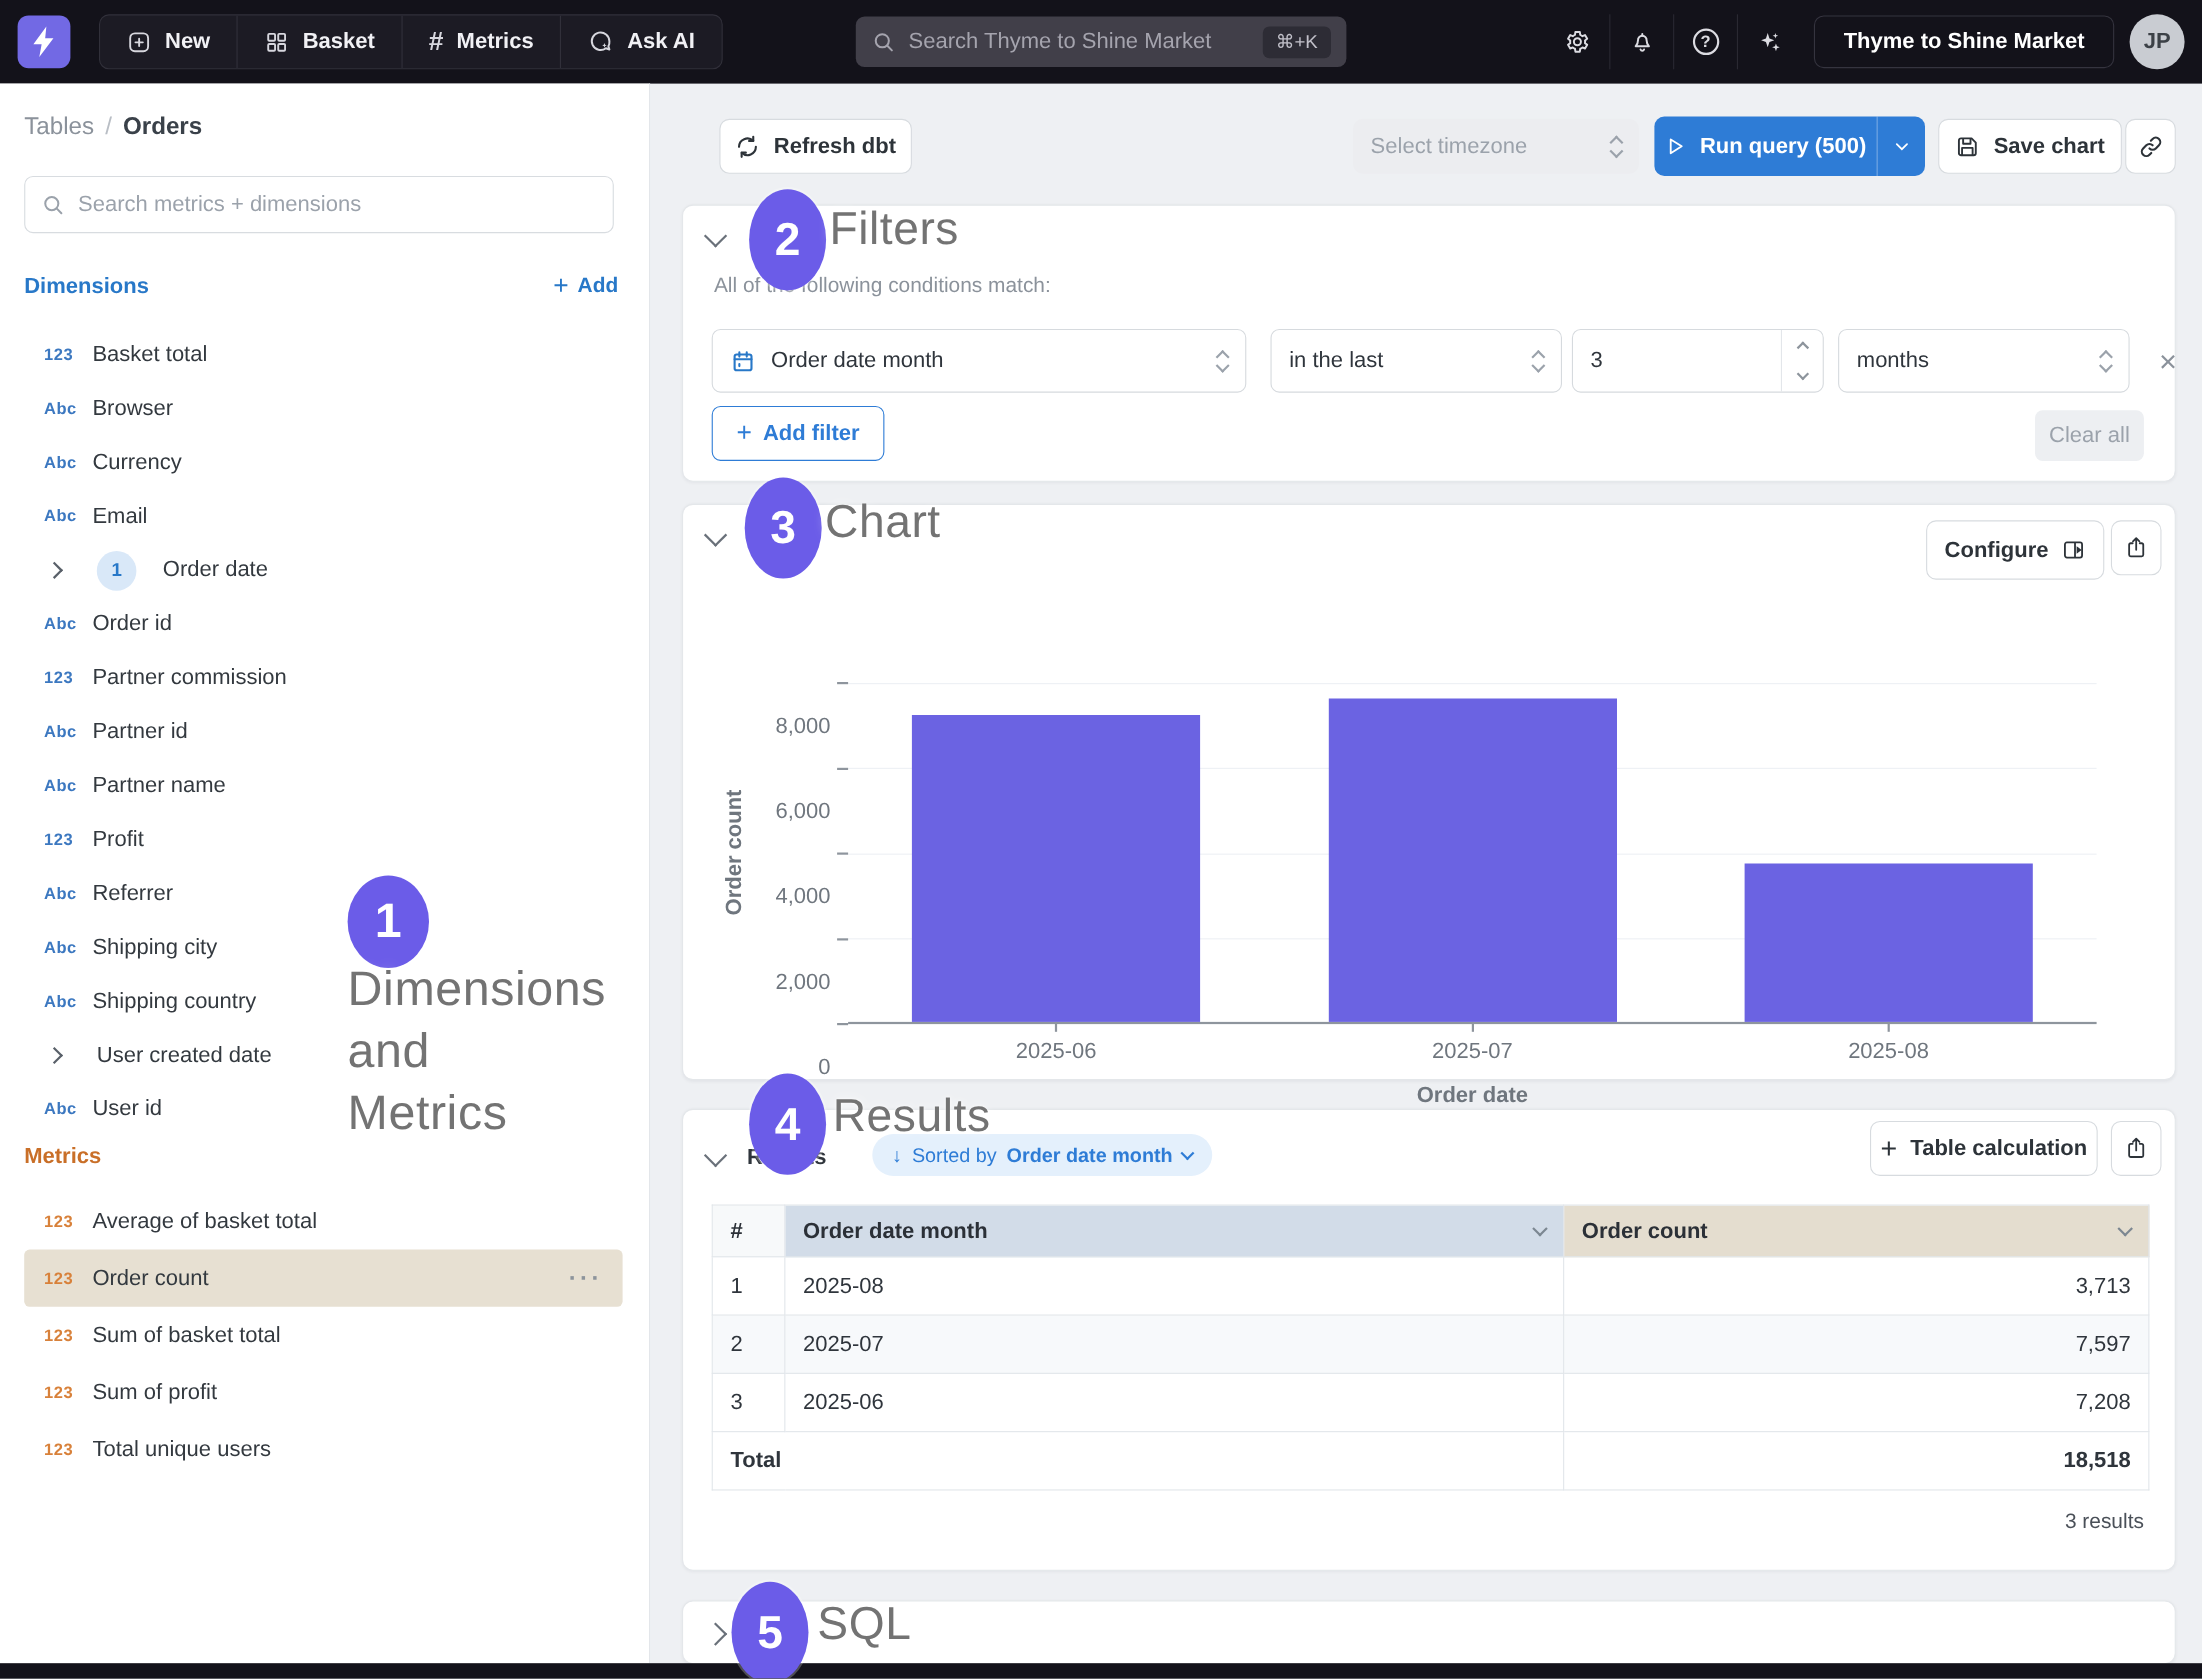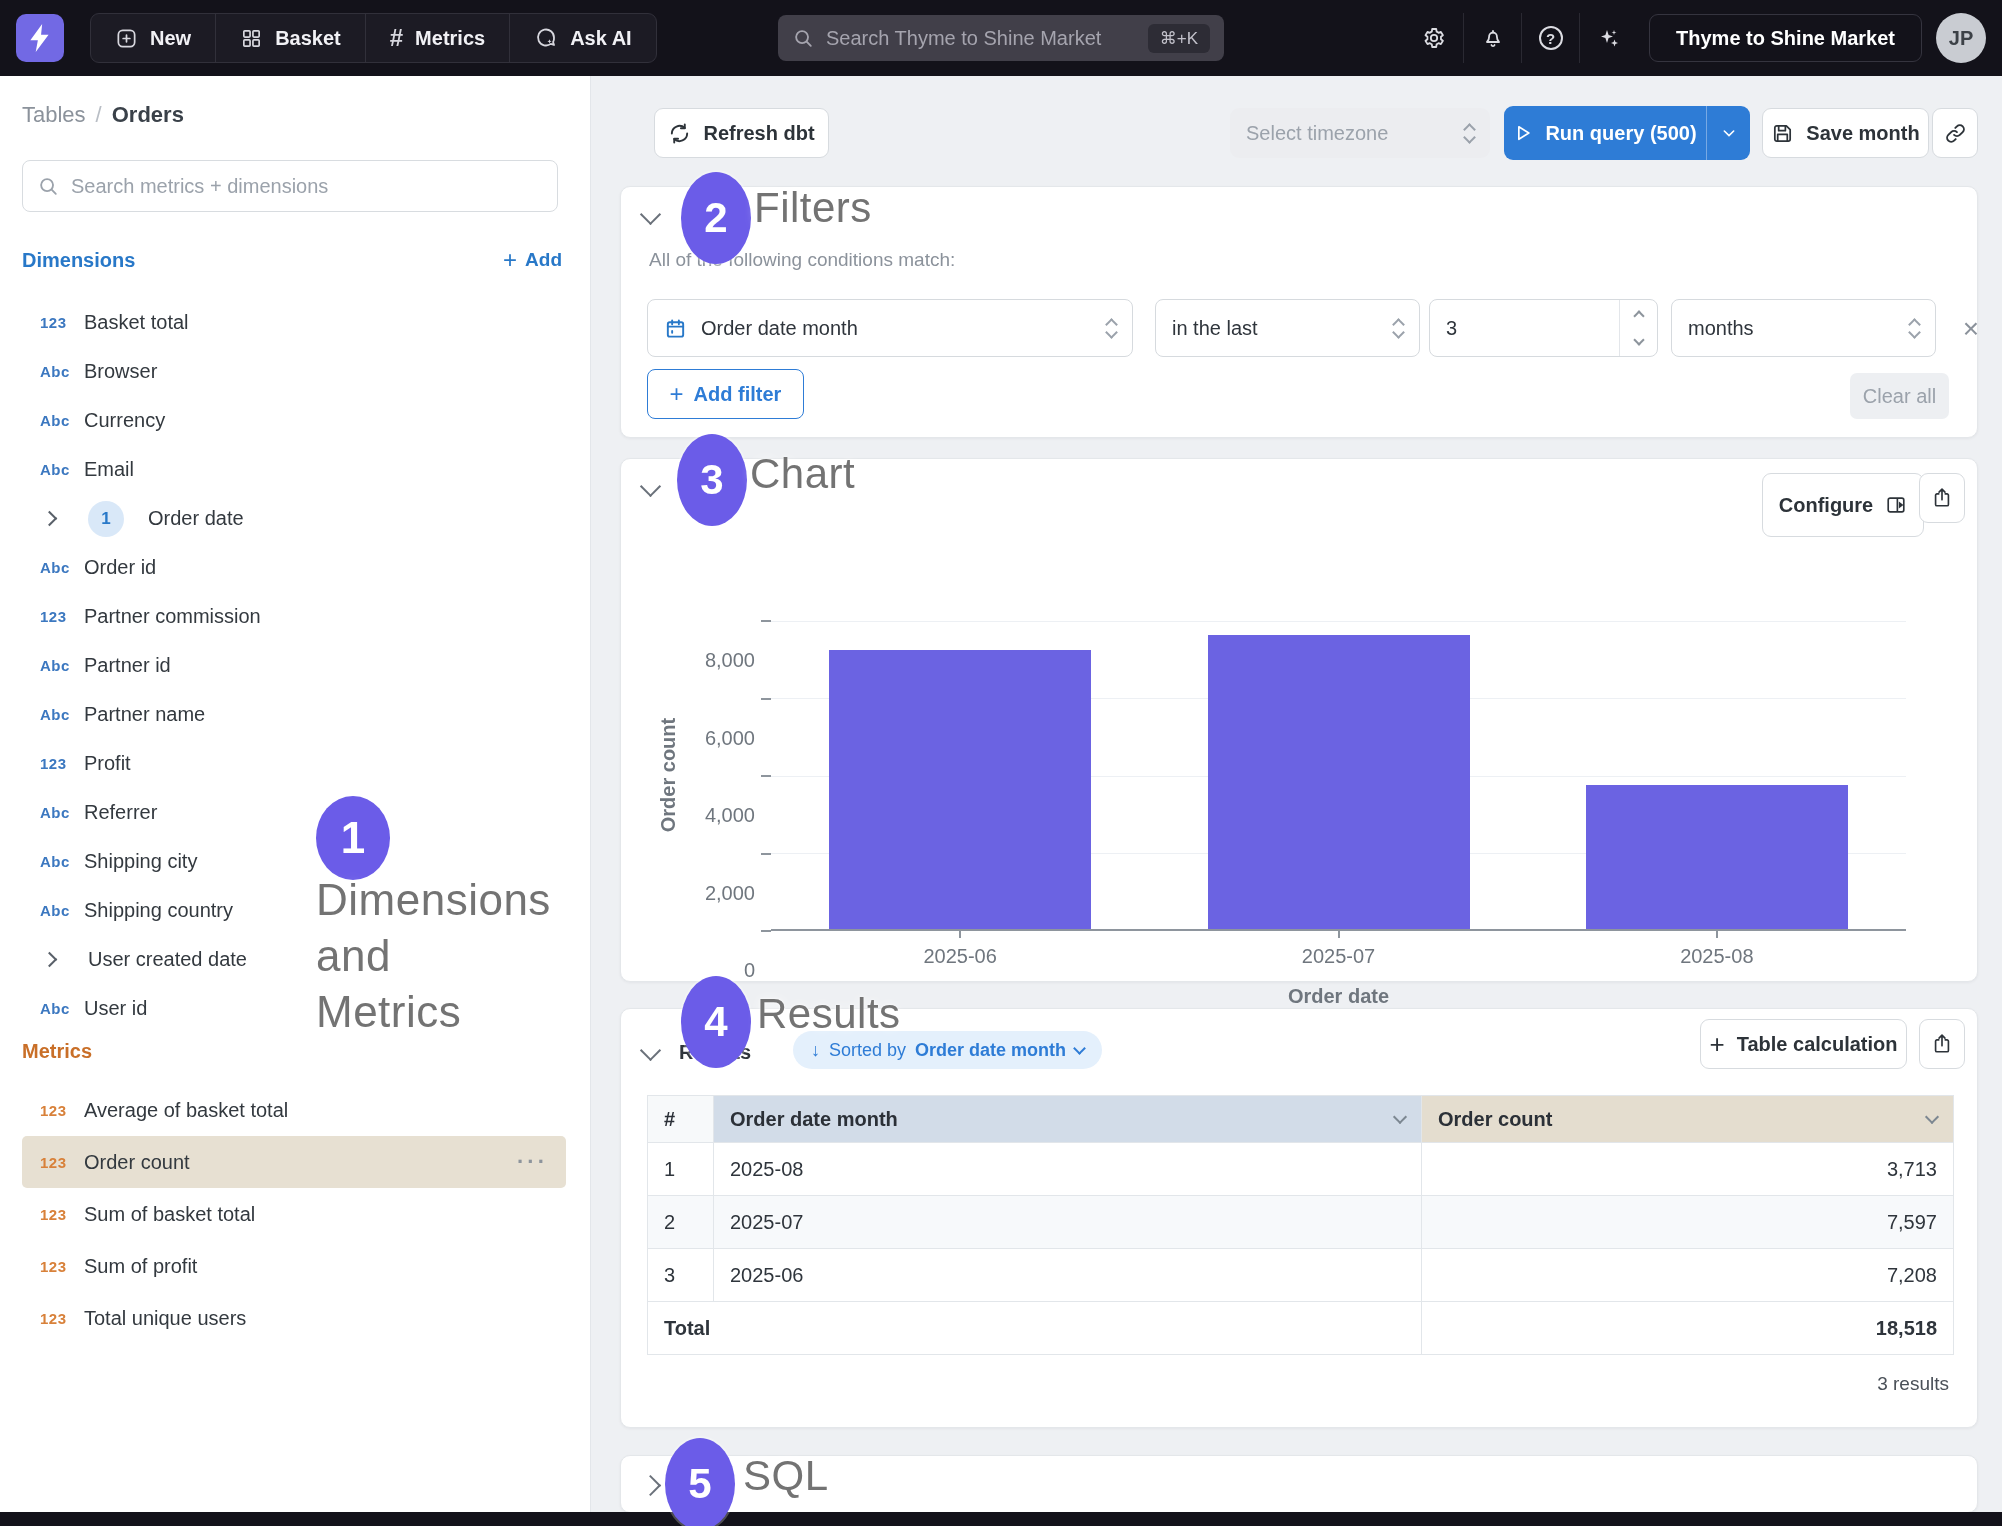--- a/index.html
+++ b/index.html
@@ -112,21 +112,21 @@
   .f-num .spin .up i { transform:rotate(-135deg); margin-top:4px; } .f-num .spin .dn i { transform:rotate(45deg); margin-bottom:4px; }
   .f-remove { position:absolute; left:1332px; top:124px; width:36px; height:36px; color:#8b929b;
               font-size:28px; display:flex; align-items:center; justify-content:center; cursor:pointer; }
   .add-filter { position:absolute; left:26px; top:182px; width:157px; height:50px; background:#fff;
                 border:1px solid #2e7cd6; border-radius:8px; color:#2e7cd6; font-size:20px; font-weight:600;
                 display:flex; align-items:center; justify-content:center; gap:10px; cursor:pointer; }
   .add-filter .plus { font-size:24px; font-weight:400; }
   .clear-all { position:absolute; right:28px; top:186px; width:99px; height:46px; background:#edeff2;
                border-radius:7px; color:#9ba2ab; font-size:20px; display:flex; align-items:center;
                justify-content:center; cursor:pointer; }
-  .configure-btn { position:absolute; right:53px; top:14px; width:162px; height:64px; }
+  .configure-btn { position:absolute; right:64px; top:14px; width:162px; height:54px; }
   .icon-sq-btn { position:absolute; right:12px; top:14px; width:46px; height:50px; }
   
   .plot { position:absolute; left:150px; top:162px; width:1135px; height:310px;
           border-bottom:2px solid #8e959d; }
   .gridline { position:absolute; left:0; right:0; height:1px; background:#edf0f4; }
   .ytick-label { position:absolute; right:calc(100% + 16px); width:90px; text-align:right;
                  font-size:20px; color:#6f767e;margin-top:40px; }
   .ytick-dash { position:absolute; left:-10px; width:10px; height:2px; background:#8e959d; }
   .bar { position:absolute; bottom:0; cursor:pointer; }
   .xtick { position:absolute; top:100%; width:2px; height:9px; background:#8e959d; }
@@ -419,21 +419,21 @@
   </div>
 
   <button class="btn save-btn">
     <span class="glyph">
       <svg width="23" height="23" viewBox="0 0 24 24" fill="none" stroke="currentColor" stroke-width="1.8" stroke-linejoin="round">
           <path d="M4 6a2 2 0 0 1 2-2h10l4 4v10a2 2 0 0 1-2 2H6a2 2 0 0 1-2-2z"></path>
           <path d="M8 4v5h7V4"></path>
           <path d="M7 20v-7h10v7"></path>
         </svg>
     </span>
-    <span>Save month</span>
+    <span>Save chart</span>
   </button>
 
   <button class="btn link-btn">
     <span class="glyph">
       <svg width="23" height="23" viewBox="0 0 24 24" fill="none" stroke="currentColor" stroke-width="2" stroke-linecap="round">
           <path d="M10.5 13.5a4.2 4.2 0 0 0 6 0l3-3a4.24 4.24 0 0 0-6-6l-1.7 1.7"></path>
           <path d="M13.5 10.5a4.2 4.2 0 0 0-6 0l-3 3a4.24 4.24 0 0 0 6 6l1.7-1.7"></path>
         </svg>
     </span>
   </button>

